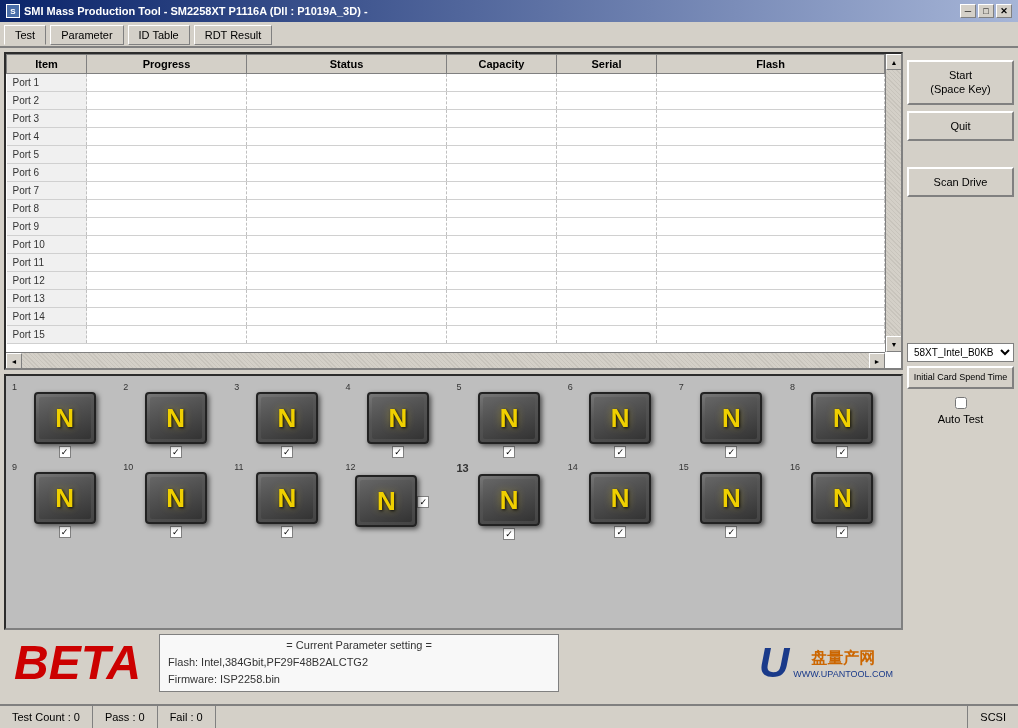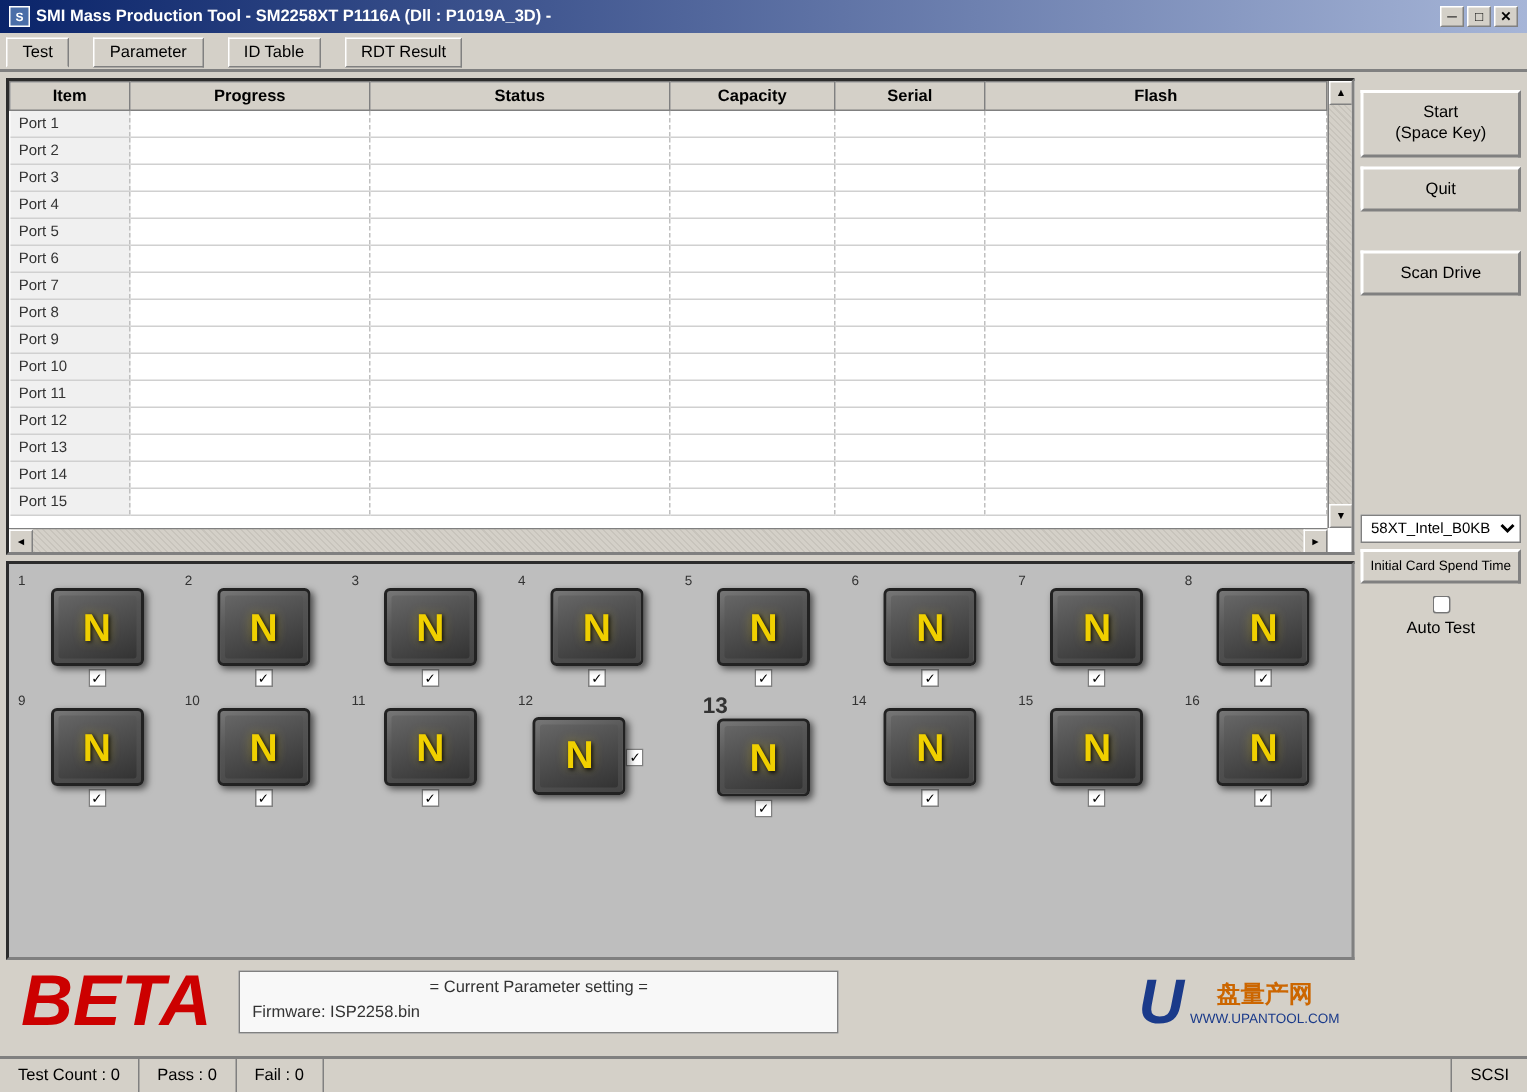--- a/index.html
+++ b/index.html
@@ -57,21 +57,21 @@
       color: black;
     }
     .title-btn.close { background: #d4d0c8; }
 
     
     .menu-bar {
       background: #d4d0c8;
       border-bottom: 2px solid #808080;
       padding: 2px 4px;
       display: flex;
-      gap: 16px;
+      gap: 4px;
     }
     .tab-btn {
       padding: 3px 10px;
       background: #d4d0c8;
       border: 1px solid;
       border-color: #fff #808080 #808080 #fff;
       cursor: pointer;
       font-size: 11px;
       position: relative;
       top: 1px;
@@ -582,21 +582,21 @@
       <div style="position:absolute;top:3px;left:3px;right:3px;bottom:3px;background:linear-gradient(160deg,#666,#333);border-radius:2px;"></div>
       <span style="font-size:26px;font-weight:bold;color:#f0d000;text-shadow:1px 1px 3px rgba(0,0,0,0.9),0 0 8px rgba(240,208,0,0.4);z-index:1;position:relative;">N</span>
     </div>
     <div style="display:flex;align-items:center;justify-content:center;margin-top:2px;">
       <div style="width:12px;height:12px;border:1px solid #808080;background:white;display:flex;align-items:center;justify-content:center;">
         <span style="font-size:9px;color:#000;">✓</span>
       </div>
     </div>
   </div>
           <div style="display: flex; flex-direction: column; align-items: center;">
-    <div style="font-size:15px;color:#333;align-self:flex-start;margin-left:14px;font-weight:bold;">13</div>
+    <div style="font-size:11px;color:#333;align-self:flex-start;margin-left:2px;font-weight:bold;">13</div>
     <div style="width:62px;height:52px;background:linear-gradient(160deg,#777 0%,#555 40%,#444 100%);border-radius:4px;border:2px solid #222;display:flex;align-items:center;justify-content:center;position:relative;box-shadow:2px 2px 5px rgba(0,0,0,0.6);">
       <div style="position:absolute;top:3px;left:3px;right:3px;bottom:3px;background:linear-gradient(160deg,#666,#333);border-radius:2px;"></div>
       <span style="font-size:26px;font-weight:bold;color:#f0d000;text-shadow:1px 1px 3px rgba(0,0,0,0.9),0 0 8px rgba(240,208,0,0.4);z-index:1;position:relative;">N</span>
     </div>
     <div style="display:flex;align-items:center;justify-content:center;margin-top:2px;">
       <div style="width:12px;height:12px;border:1px solid #808080;background:white;display:flex;align-items:center;justify-content:center;">
         <span style="font-size:9px;color:#000;">✓</span>
       </div>
     </div>
   </div>
@@ -636,20 +636,21 @@
       </div>
     </div>
   </div>
         </div>
     </div>
 
     <div style="display:flex; align-items:center; margin-top:4px; gap:8px;">
       <div class="beta-text">BETA</div>
       <div class="param-box">
         <div class="param-title">= Current Parameter setting =</div>
+        <div class="param-text">Flash:   Intel,384Gbit,PF29F48B2ALCTG2</div>
         <div class="param-text">Firmware:  ISP2258.bin</div>
       </div>
       <div class="logo-area">
         <span class="logo-u" style="font-size:42px; font-weight:bold; color:#1a3a8a; font-style:italic; margin-right:4px;">U</span>
         <div class="logo-text">
           <span style="font-size:16px; font-weight:bold; color:#cc6600;">盘量产网</span>
           <span style="font-size:9px; color:#1a3a8a;">WWW.UPANTOOL.COM</span>
         </div>
       </div>
     </div>

